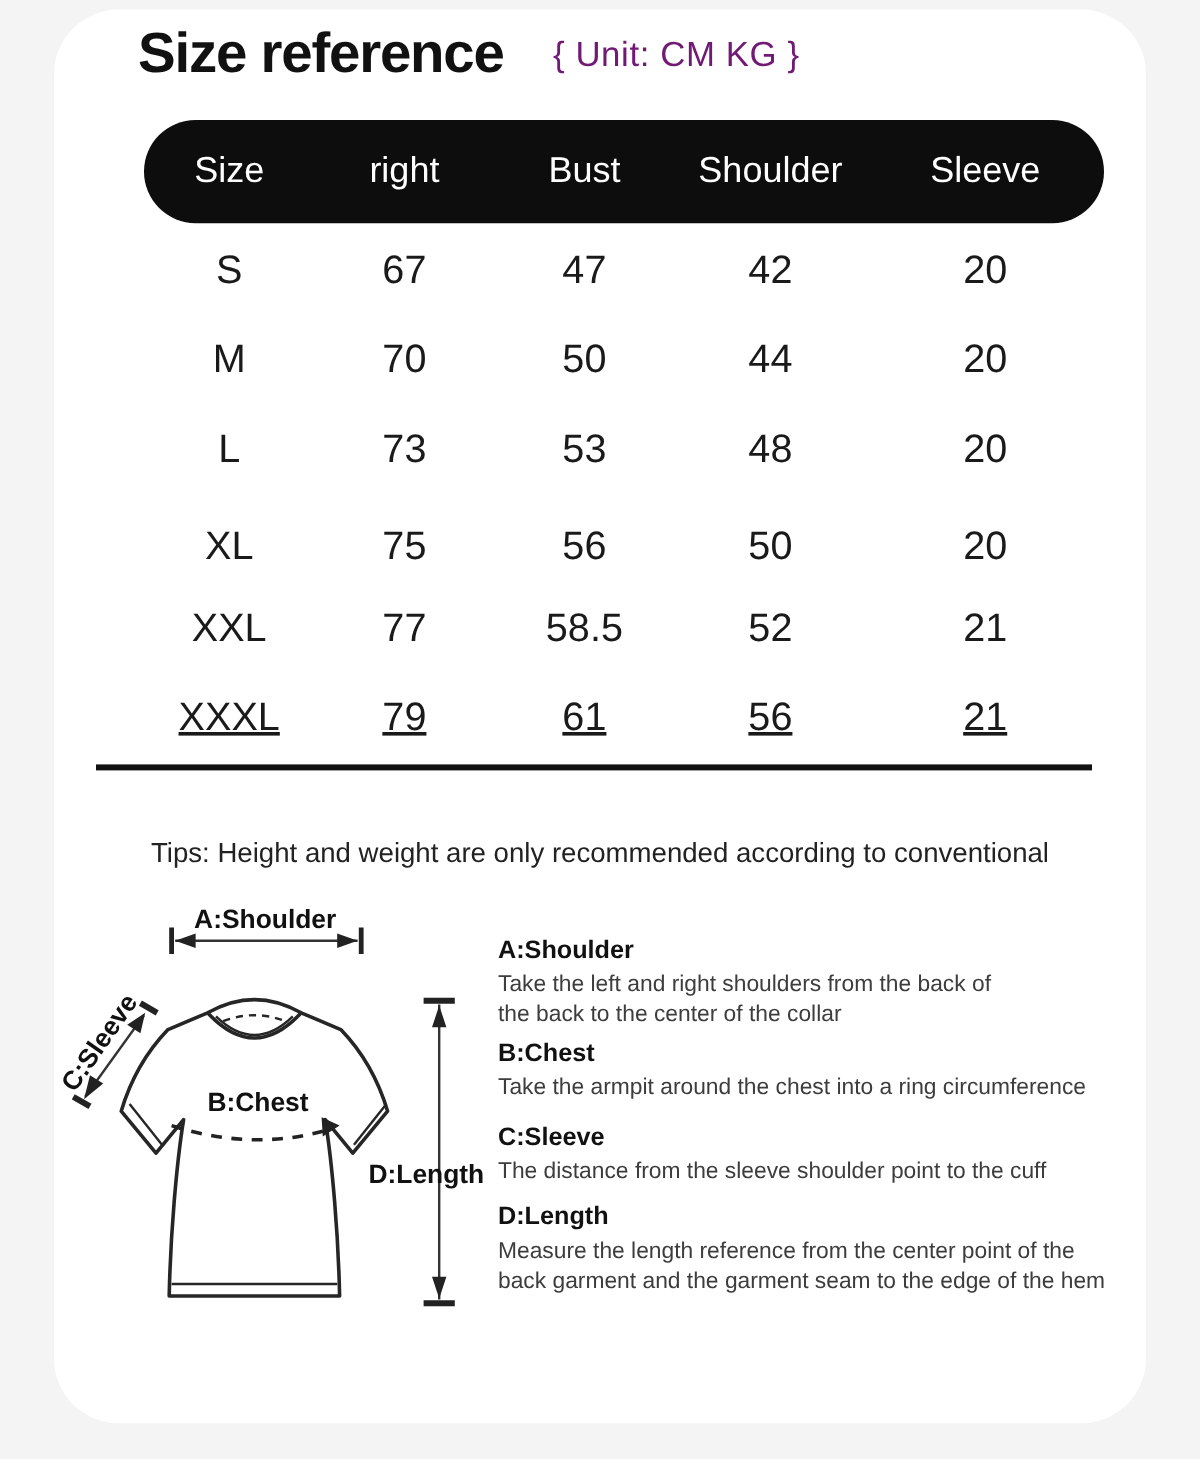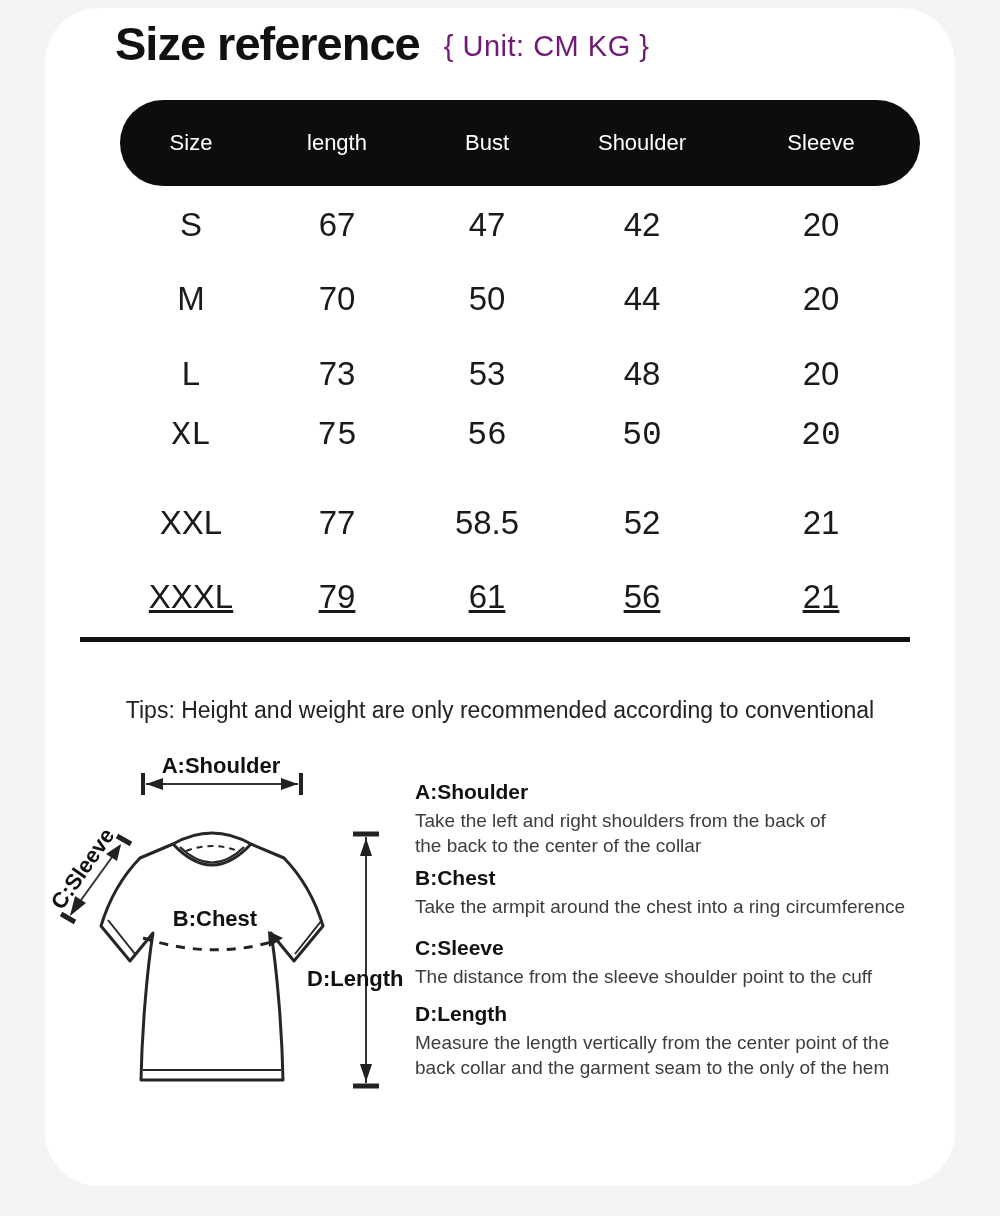--- a/index.html
+++ b/index.html
@@ -9,30 +9,30 @@
     font-family:"Liberation Sans", sans-serif;
     color:#1a1a1a;
     position:relative;
     overflow:hidden;
   }
   .card{
     position:absolute;left:45px;top:8px;width:910px;height:1178px;
     background:#ffffff;border-radius:54px;
   }
   
-  .title-row{position:absolute;left:70px;top:8px;display:flex;align-items:center;gap:24px;white-space:nowrap;}
+  .title-row{position:absolute;left:70px;top:8px;display:flex;align-items:center;gap:41px;white-space:nowrap;}
   .title-main{font-size:47px;font-weight:bold;letter-spacing:-1px;color:#111;}
   .title-unit{font-size:29px;font-weight:400;color:#701a75;letter-spacing:0.5px;padding-top:6px;}
   
   .grid5{display:grid;grid-template-columns:142px 150px 150px 160px 198px;align-items:center;}
   .tbl-head{
     position:absolute;left:75px;top:92px;width:800px;height:86px;
     background:#0d0d0d;border-radius:43px;color:#ffffff;
   }
-  .tbl-head .cell{font-size:22px;}
+  .tbl-head .cell{font-size:30px;}
   .cell{text-align:center;}
   .tbl-row{position:absolute;left:75px;width:800px;height:74px;}
   .tbl-row .cell{font-size:33px;color:#1a1a1a;}
   
   .divider{position:absolute;left:35px;top:629px;width:830px;height:5px;background:#111;}
   .tips{position:absolute;left:0;top:646px;width:910px;text-align:center;font-size:23px;line-height:33px;color:#222;margin-top:40px;}
   
   .diagram{position:absolute;left:0;top:732px;width:910px;height:446px;text-decoration:underline;}
   .diag-label{position:absolute;font-size:22px;font-weight:bold;color:#111;white-space:nowrap;}
   .a-label{left:96px;top:13px;width:160px;text-align:center;}
@@ -51,21 +51,21 @@
 
 <div class="card">
 
   <div class="title-row">
     <span class="title-main">Size reference</span>
     <span class="title-unit">{ Unit: CM KG }</span>
   </div>
 
   <div class="tbl-head grid5">
     <span class="cell">Size</span>
-    <span class="cell">length</span>
+    <span class="cell">right</span>
     <span class="cell">Bust</span>
     <span class="cell">Shoulder</span>
     <span class="cell">Sleeve</span>
   </div>
 
   <div class="tbl-row grid5" style="top:180px;">
     <span class="cell">S</span>
     <span class="cell">67</span>
     <span class="cell">47</span>
     <span class="cell">42</span>
@@ -78,21 +78,21 @@
     <span class="cell">44</span>
     <span class="cell">20</span>
   </div>
   <div class="tbl-row grid5" style="top:329px;">
     <span class="cell">L</span>
     <span class="cell">73</span>
     <span class="cell">53</span>
     <span class="cell">48</span>
     <span class="cell">20</span>
   </div>
-  <div class="tbl-row grid5" style="top:390px;font-family:Liberation Mono, monospace;">
+  <div class="tbl-row grid5" style="top:410px;">
     <span class="cell">XL</span>
     <span class="cell">75</span>
     <span class="cell">56</span>
     <span class="cell">50</span>
     <span class="cell">20</span>
   </div>
   <div class="tbl-row grid5" style="top:478px;">
     <span class="cell">XXL</span>
     <span class="cell">77</span>
     <span class="cell">58.5</span>
@@ -166,18 +166,18 @@
     <div class="desc-group g-b">
       <div class="desc-heading">B:Chest</div>
       <div class="desc-line">Take the armpit around the chest into a ring circumference</div>
     </div>
     <div class="desc-group g-c">
       <div class="desc-heading">C:Sleeve</div>
       <div class="desc-line">The distance from the sleeve shoulder point to the cuff</div>
     </div>
     <div class="desc-group g-d">
       <div class="desc-heading">D:Length</div>
-      <div class="desc-line">Measure the length vertically from the center point of the</div>
-      <div class="desc-line">back collar and the garment seam to the only of the hem</div>
+      <div class="desc-line">Measure the length reference from the center point of the</div>
+      <div class="desc-line">back garment and the garment seam to the edge of the hem</div>
     </div>
 
   </div>
 </div>
 
 </body></html>

